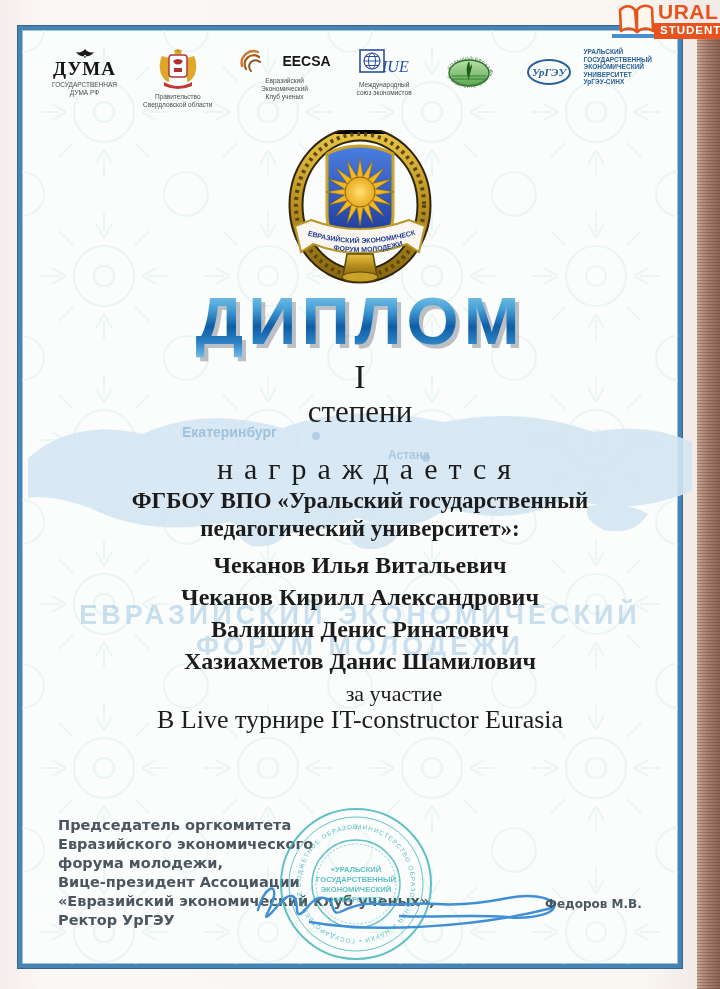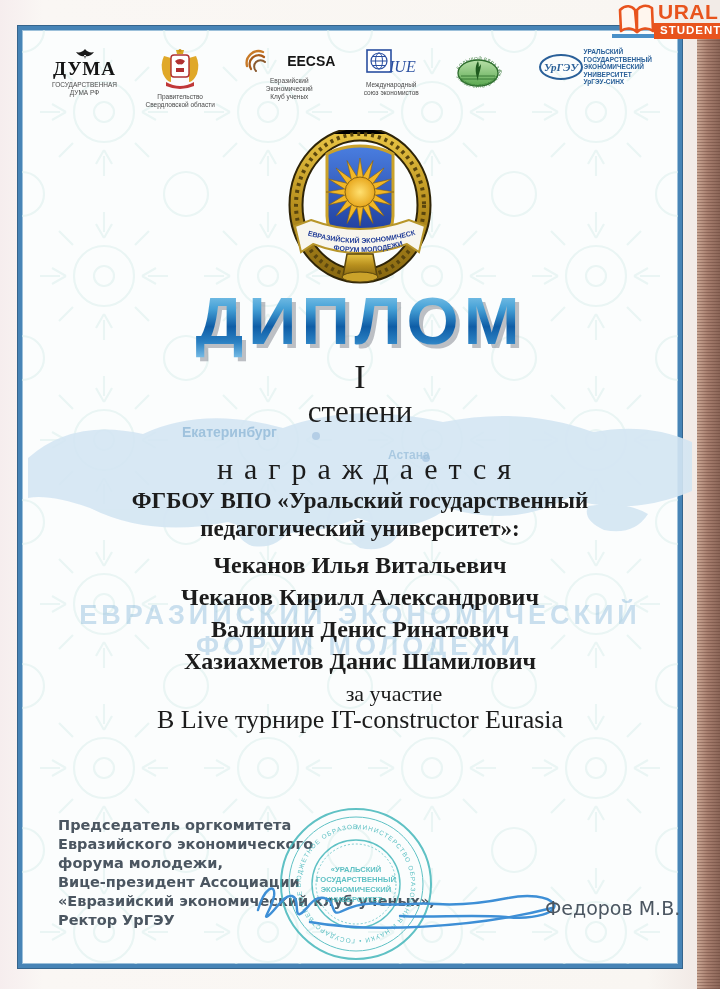--- a/index.html
+++ b/index.html
@@ -20,21 +20,21 @@
     font-weight:bold; font-size:27px; letter-spacing:4px; color:rgba(122,173,213,.38); }
 
   .city { position:absolute; font-family:"Liberation Sans",sans-serif; font-weight:bold; color:#9fc2dd; }
 
   .logos { position:absolute; left:52px; top:48px; width:600px; display:flex; justify-content:space-between; align-items:flex-start; }
   .logo { display:flex; flex-direction:column; align-items:center; }
   .logo .cap { margin-top:3px; font-family:"Liberation Sans",sans-serif; font-size:6.5px; line-height:8px; color:#4a4a4a; text-align:center; white-space:pre-line; }
   .duma-word { font-family:"Liberation Serif",serif; font-weight:bold; font-size:19px; letter-spacing:1px; color:#141414; line-height:18px; }
   .eecsa-word { font-family:"Liberation Sans",sans-serif; font-weight:bold; font-size:14px; color:#161616; }
   .cap-red { color:#7a2a20; }
-  .urgeu-box { display:flex; align-items:center; gap:0; }
+  .urgeu-box { display:flex; align-items:flex-end; gap:12px; }
   .urgeu-cap { font-family:"Liberation Sans",sans-serif; font-size:6.5px; line-height:7.5px; color:#2a6099; font-weight:bold; white-space:pre-line; text-align:left; }
 
   .emblem { position:absolute; left:285px; top:130px; }
 
   .title-wrap { position:absolute; left:0; top:282px; width:720px; text-align:center; }
   .title-sh, .title-tx { font-family:"Liberation Sans",sans-serif; font-weight:bold; font-size:67px; letter-spacing:5px; }
   .title-sh { position:absolute; left:4px; top:4px; width:720px; color:rgba(125,130,140,.5); }
   .title-tx { position:relative; background:linear-gradient(180deg,#a6dcf4 0%,#45a0d6 35%,#0f5da6 58%,#2a80c2 78%,#7cc0e8 100%);
     -webkit-background-clip:text; background-clip:text; color:transparent; }
 
@@ -43,21 +43,21 @@
   .degree  { top:394px; font-size:31px; }
   .award   { top:452px; font-size:30px; letter-spacing:11px; padding-left:19px; }
   .org     { font-weight:bold; font-size:23px; }
   .org1 { top:488px; } .org2 { top:516px; }
   .name { font-weight:bold; font-size:24px; }
   .n0 { top:552px; } .n1 { top:584px; } .n2 { top:616px; } .n3 { top:648px; }
   .reason1 { top:681px; font-size:22px;margin-left:34px; }
   .reason2 { top:705px; font-size:26px; }
 
   .sig-block { position:absolute; left:58px; top:816px; font-family:"DejaVu Sans",sans-serif; font-weight:bold; font-size:14.5px; line-height:19px; color:#4b5661; }
-  .signer { position:absolute; left:545px; top:897px; font-family:"DejaVu Sans",sans-serif; font-weight:normal; font-size:19px; color:#4b5661; }
+  .signer { position:absolute; left:545px; top:897px; font-family:"DejaVu Sans",sans-serif; font-weight:bold; font-size:12px; color:#4b5661; }
   .stamp { position:absolute; left:276px; top:804px; opacity:.82; }
   .sig-ink { position:absolute; left:248px; top:858px; }
 
   .brand { position:absolute; right:0; top:0; width:104px; height:44px; }
   .brand .u1 { position:absolute; left:42px; top:0; font-family:"Liberation Sans",sans-serif; font-weight:bold; font-size:21px; color:#e8531d; letter-spacing:.5px; }
   .brand .bar { position:absolute; left:38px; top:23px; width:66px; height:16px; background:#e8531d; }
   .brand .u2 { position:absolute; left:44px; top:24px; font-family:"Liberation Sans",sans-serif; font-weight:bold; font-size:11.5px; color:#ffffff; letter-spacing:1px; }
   .brand .rule { position:absolute; left:-4px; top:34px; width:46px; height:4px; background:#4a90c8; }
   .book { position:absolute; left:0; top:2px; }
 </style>

